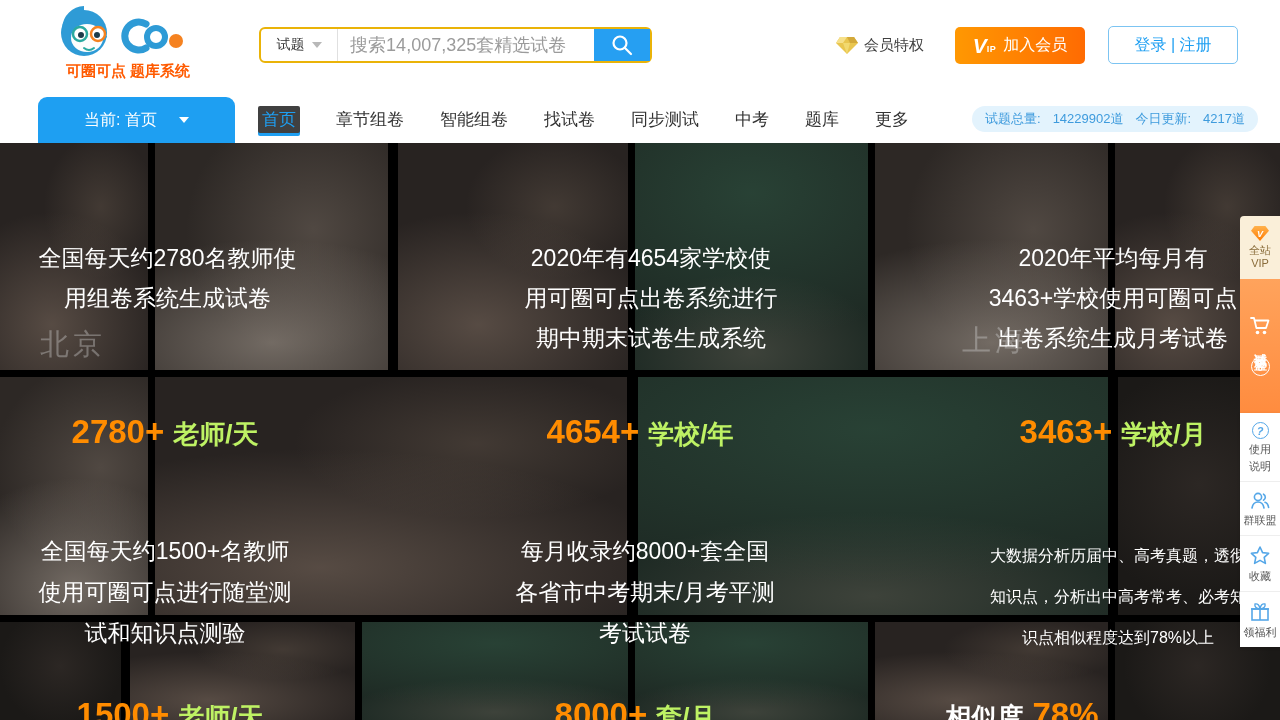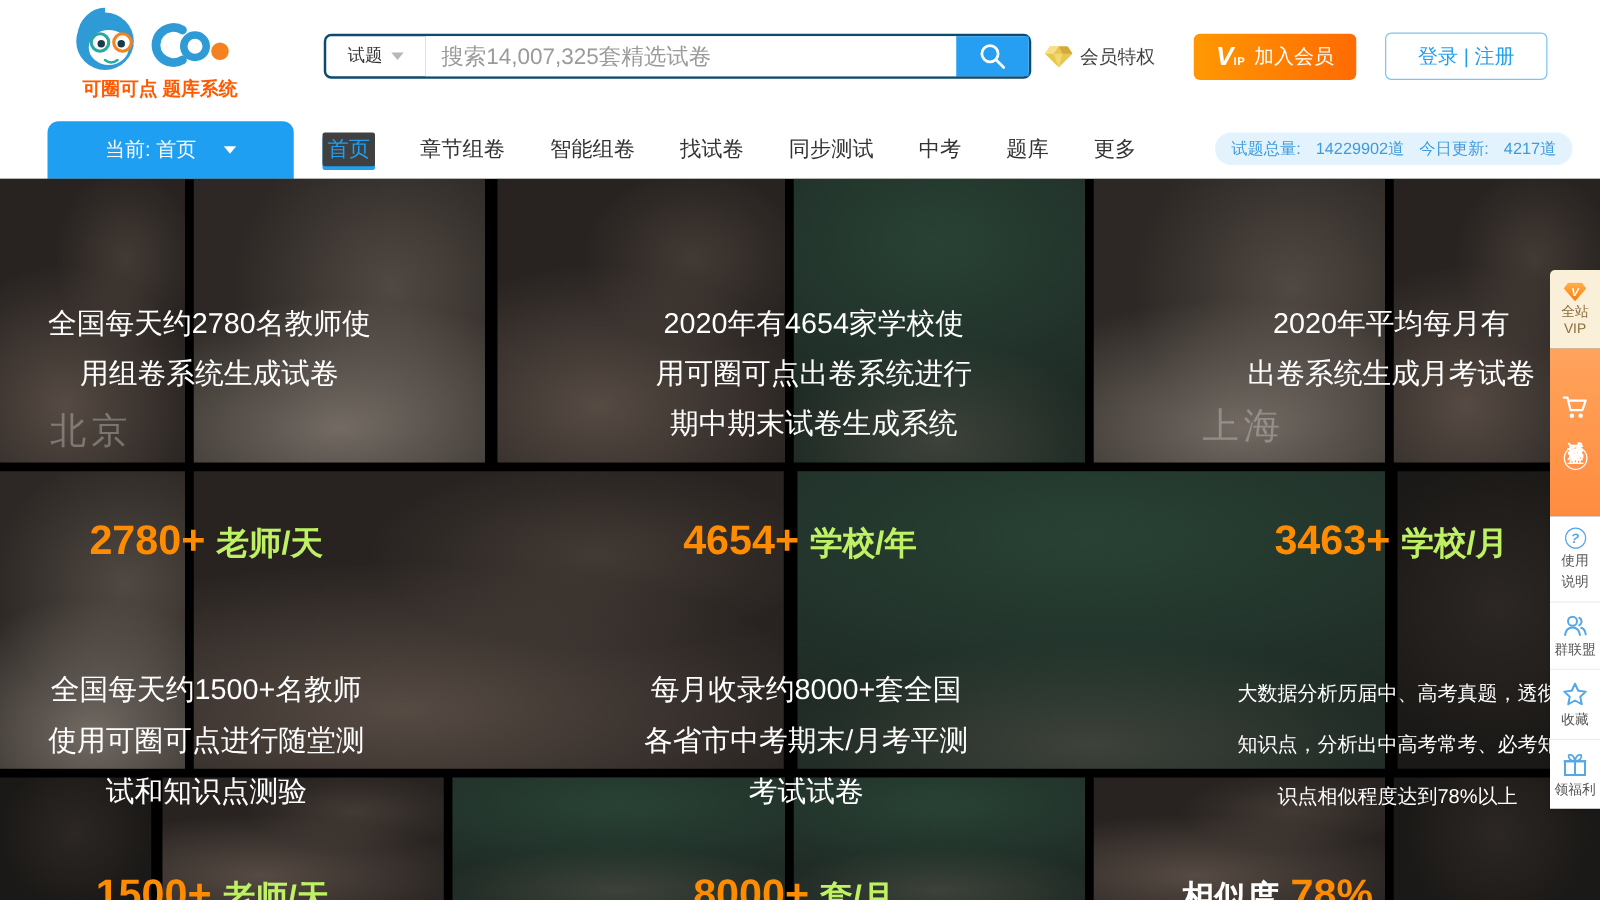--- a/index.html
+++ b/index.html
@@ -5,22 +5,22 @@
   * { margin:0; padding:0; box-sizing:border-box; }
   html,body { width:1280px; height:720px; overflow:hidden; }
   body { font-family:"Liberation Sans","DejaVu Sans",sans-serif; background:#fff; position:relative; }
 
   
   .header { position:absolute; left:0; top:0; width:1280px; height:95px; background:#fff; }
   .logo { position:absolute; left:58px; top:6px; width:140px; cursor:pointer; }
   .logo-title { position:absolute; left:0; top:56px; width:140px; text-align:center;
     color:#ff5a00; font-size:15px; font-weight:bold; white-space:nowrap; }
 
-  .searchbar { position:absolute; left:259px; top:27px; width:566px; height:36px;
-    border:2px solid #0c4a6e; border-radius:6px; display:flex; align-items:stretch; background:#fff; }
+  .searchbar { position:absolute; left:259px; top:27px; width:393px; height:36px;
+    border:2px solid #eab308; border-radius:6px; display:flex; align-items:stretch; background:#fff; }
   .search-cat { width:80px; display:flex; align-items:center; justify-content:center; gap:7px;
     font-size:14px; color:#333; border-right:1px solid #e0e0e0; cursor:pointer; }
   .caret-down { width:0; height:0; border-left:5px solid transparent; border-right:5px solid transparent;
     border-top:6px solid #b8b8b8; }
   .search-input { flex:1; border:none; outline:none; padding:0 12px; font-size:18px; color:#333;
     font-family:"Liberation Sans",sans-serif; }
   .search-input::placeholder { color:#9b9b9b; }
   .search-btn { width:58px; background:#269ff2; border:none; cursor:pointer;
     display:flex; align-items:center; justify-content:center; }
 
@@ -205,20 +205,21 @@
     <div>全国每天约2780名教师使</div>
     <div>用组卷系统生成试卷</div>
   </div>
   <div class="overlay-text blurb-top" style="left:496px; width:310px;">
     <div>2020年有4654家学校使</div>
     <div>用可圈可点出卷系统进行</div>
     <div>期中期末试卷生成系统</div>
   </div>
   <div class="overlay-text blurb-top" style="left:960px; width:306px;">
     <div>2020年平均每月有</div>
+    <div>3463+学校使用可圈可点</div>
     <div>出卷系统生成月考试卷</div>
   </div>
 
   <div class="overlay-text stat-line" style="left:15px; width:300px;">
     <span class="stat-num">2780+</span>
     <span class="stat-label">老师/天</span>
   </div>
   <div class="overlay-text stat-line" style="left:490px; width:300px;">
     <span class="stat-num">4654+</span>
     <span class="stat-label">学校/年</span>

